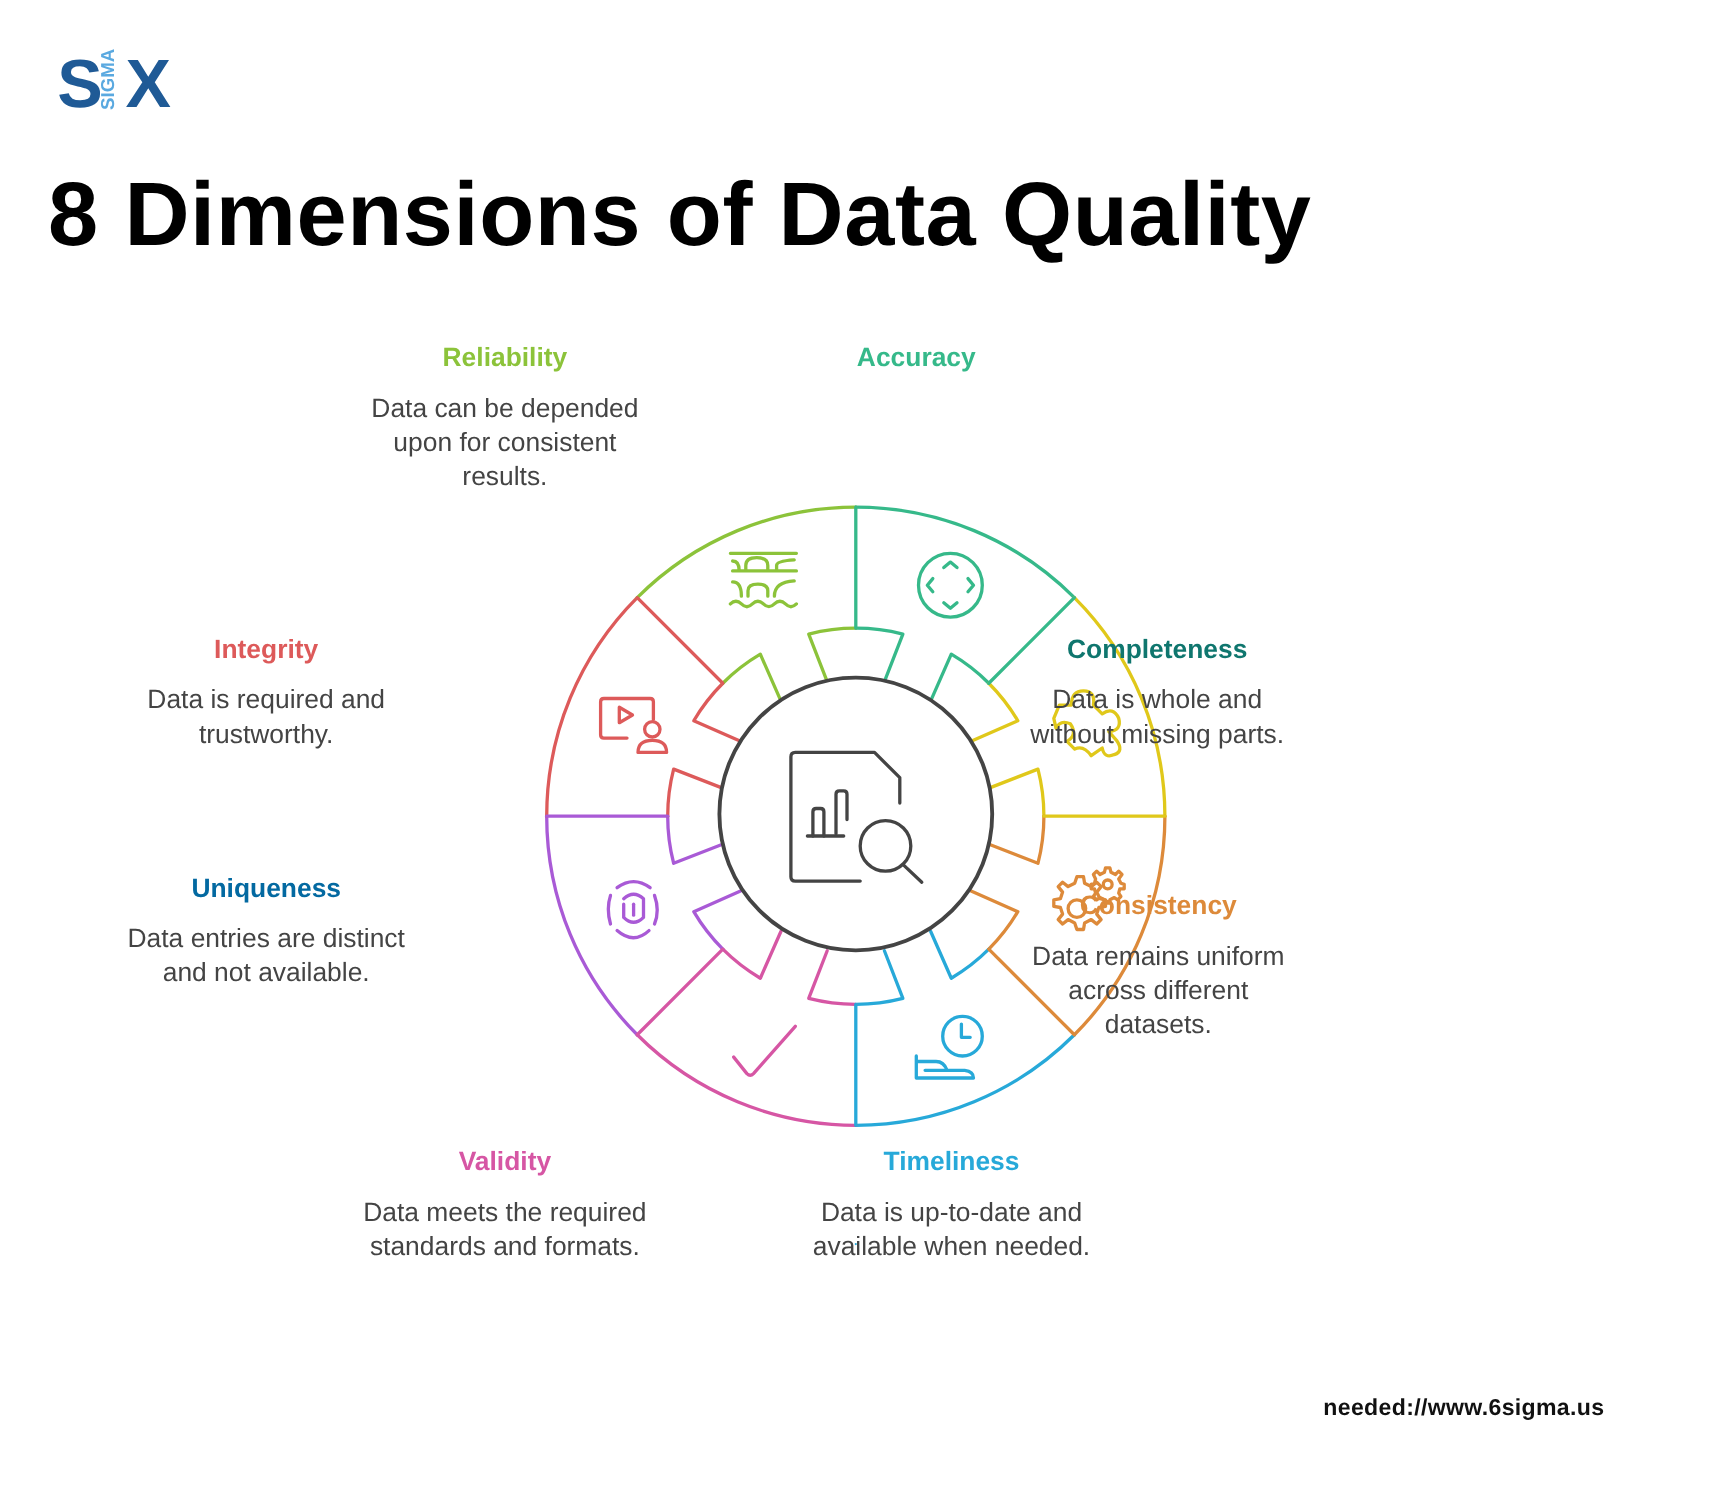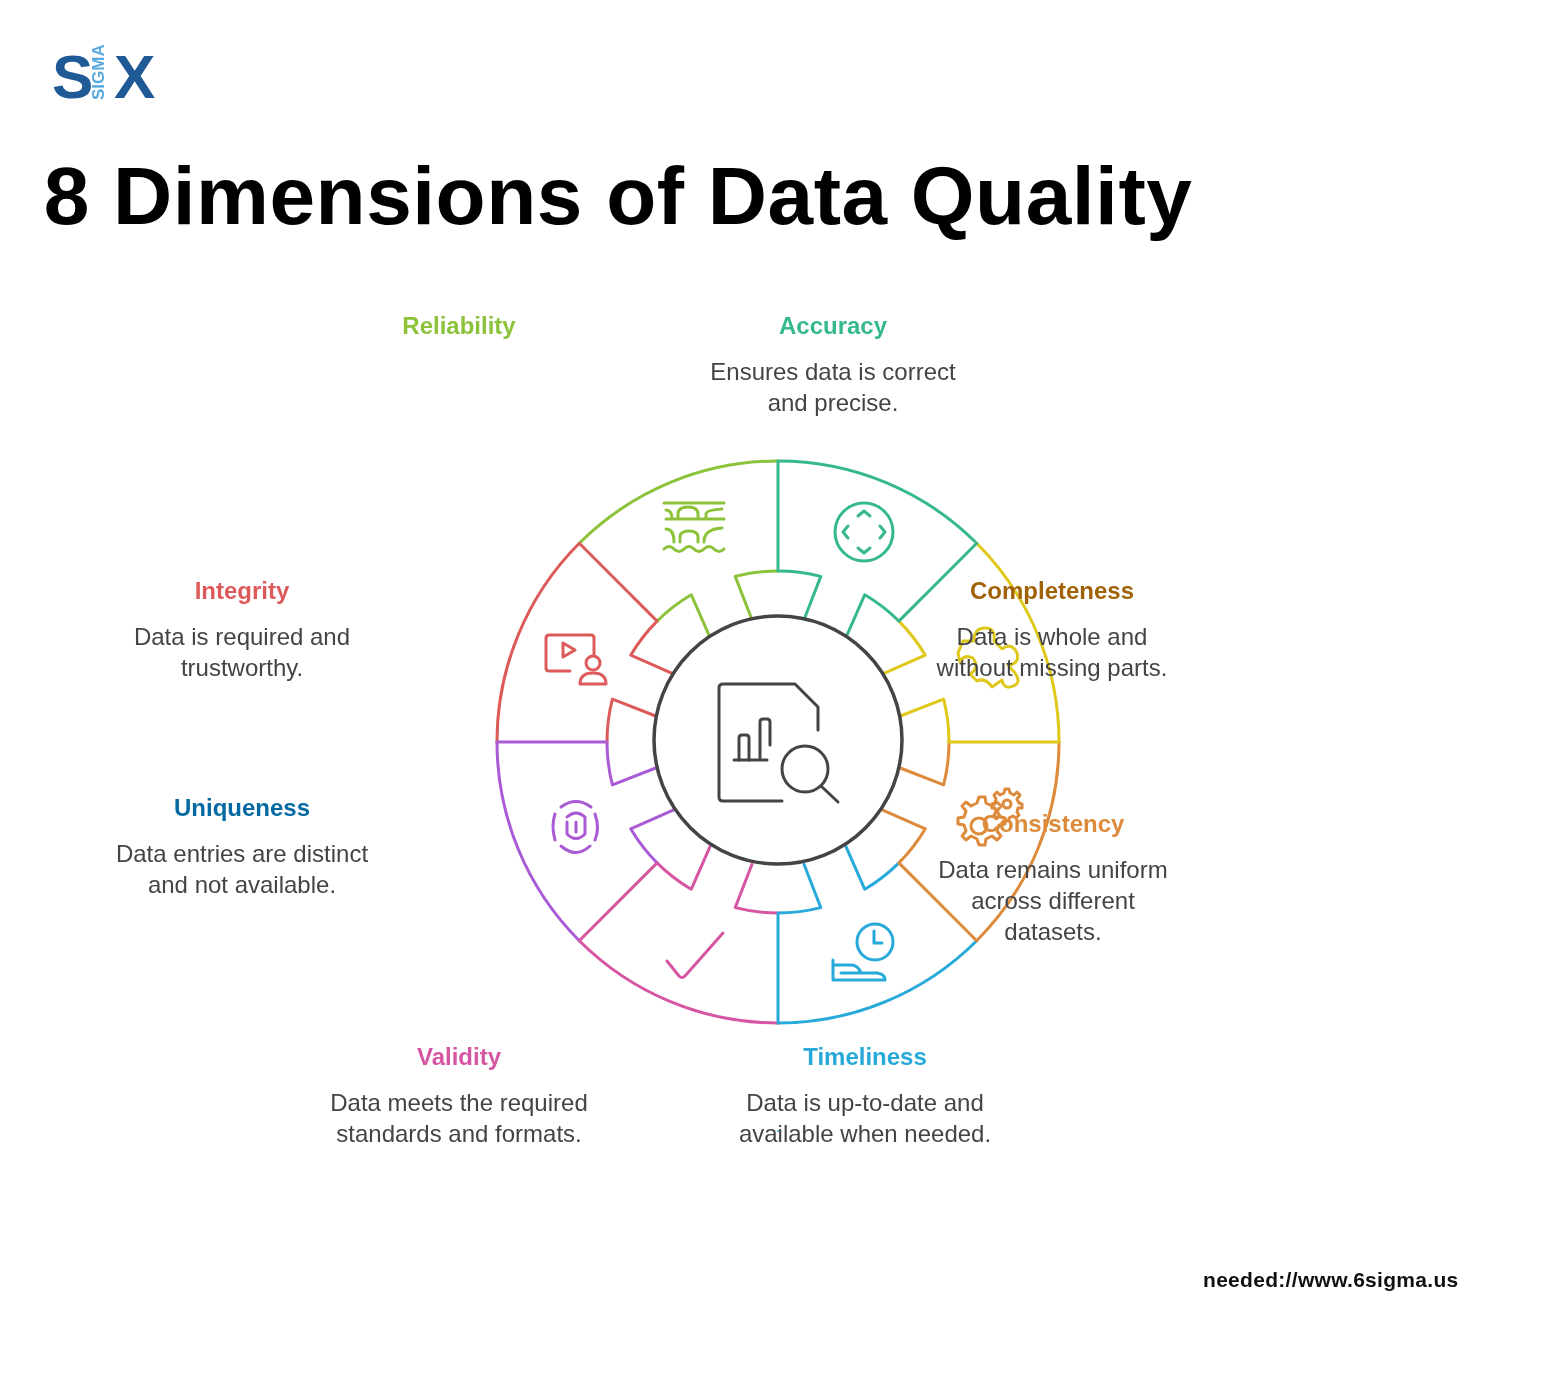--- a/index.html
+++ b/index.html
@@ -109,24 +109,23 @@
       <path d="M760 758 V722 Q760 719 763 719 H767 Q770 719 770 722 V745"></path>
       <circle cx="805" cy="769" r="23"></circle>
       <path d="M821 786 L838 802"></path>
     </g>
   </g>
 </svg>
 
 <div id="labels">
     <div class="label" style="left: 703px; top: 311px;">
       <div class="name" style="color: rgb(54, 185, 138);">Accuracy</div>
-      <div class="desc">Ensures data is correct and precise.</div>
     </div>
     <div class="label" style="left: 922px; top: 576px;">
-      <div class="name" style="color: #a16207;">Completeness</div>
+      <div class="name" style="color: #0f766e;">Completeness</div>
       <div class="desc">Data is whole and without missing parts.</div>
     </div>
     <div class="label" style="left: 923px; top: 809px;">
       <div class="name" style="color: rgb(221, 138, 58);">Consistency</div>
       <div class="desc">Data remains uniform across different datasets.</div>
     </div>
     <div class="label" style="left: 703px; top: 1042px; margin-left: 32px;">
       <div class="name" style="color: rgb(39, 169, 217);">Timeliness</div>
       <div class="desc">Data is up-to-date and available when needed.</div>
     </div>
@@ -137,17 +136,18 @@
     <div class="label" style="left: 112px; top: 793px;">
       <div class="name" style="color: #0369a1;">Uniqueness</div>
       <div class="desc">Data entries are distinct and not available.</div>
     </div>
     <div class="label" style="left: 112px; top: 576px;">
       <div class="name" style="color: rgb(221, 90, 90);">Integrity</div>
       <div class="desc">Data is required and trustworthy.</div>
     </div>
     <div class="label" style="left: 329px; top: 311px;">
       <div class="name" style="color: rgb(140, 195, 58);">Reliability</div>
+      <div class="desc">Data can be depended upon for consistent results.</div>
     </div>
   </div>
 
 <div class="dot"></div>
 <div class="url">needed://www.6sigma.us</div>
 
 </body></html>

